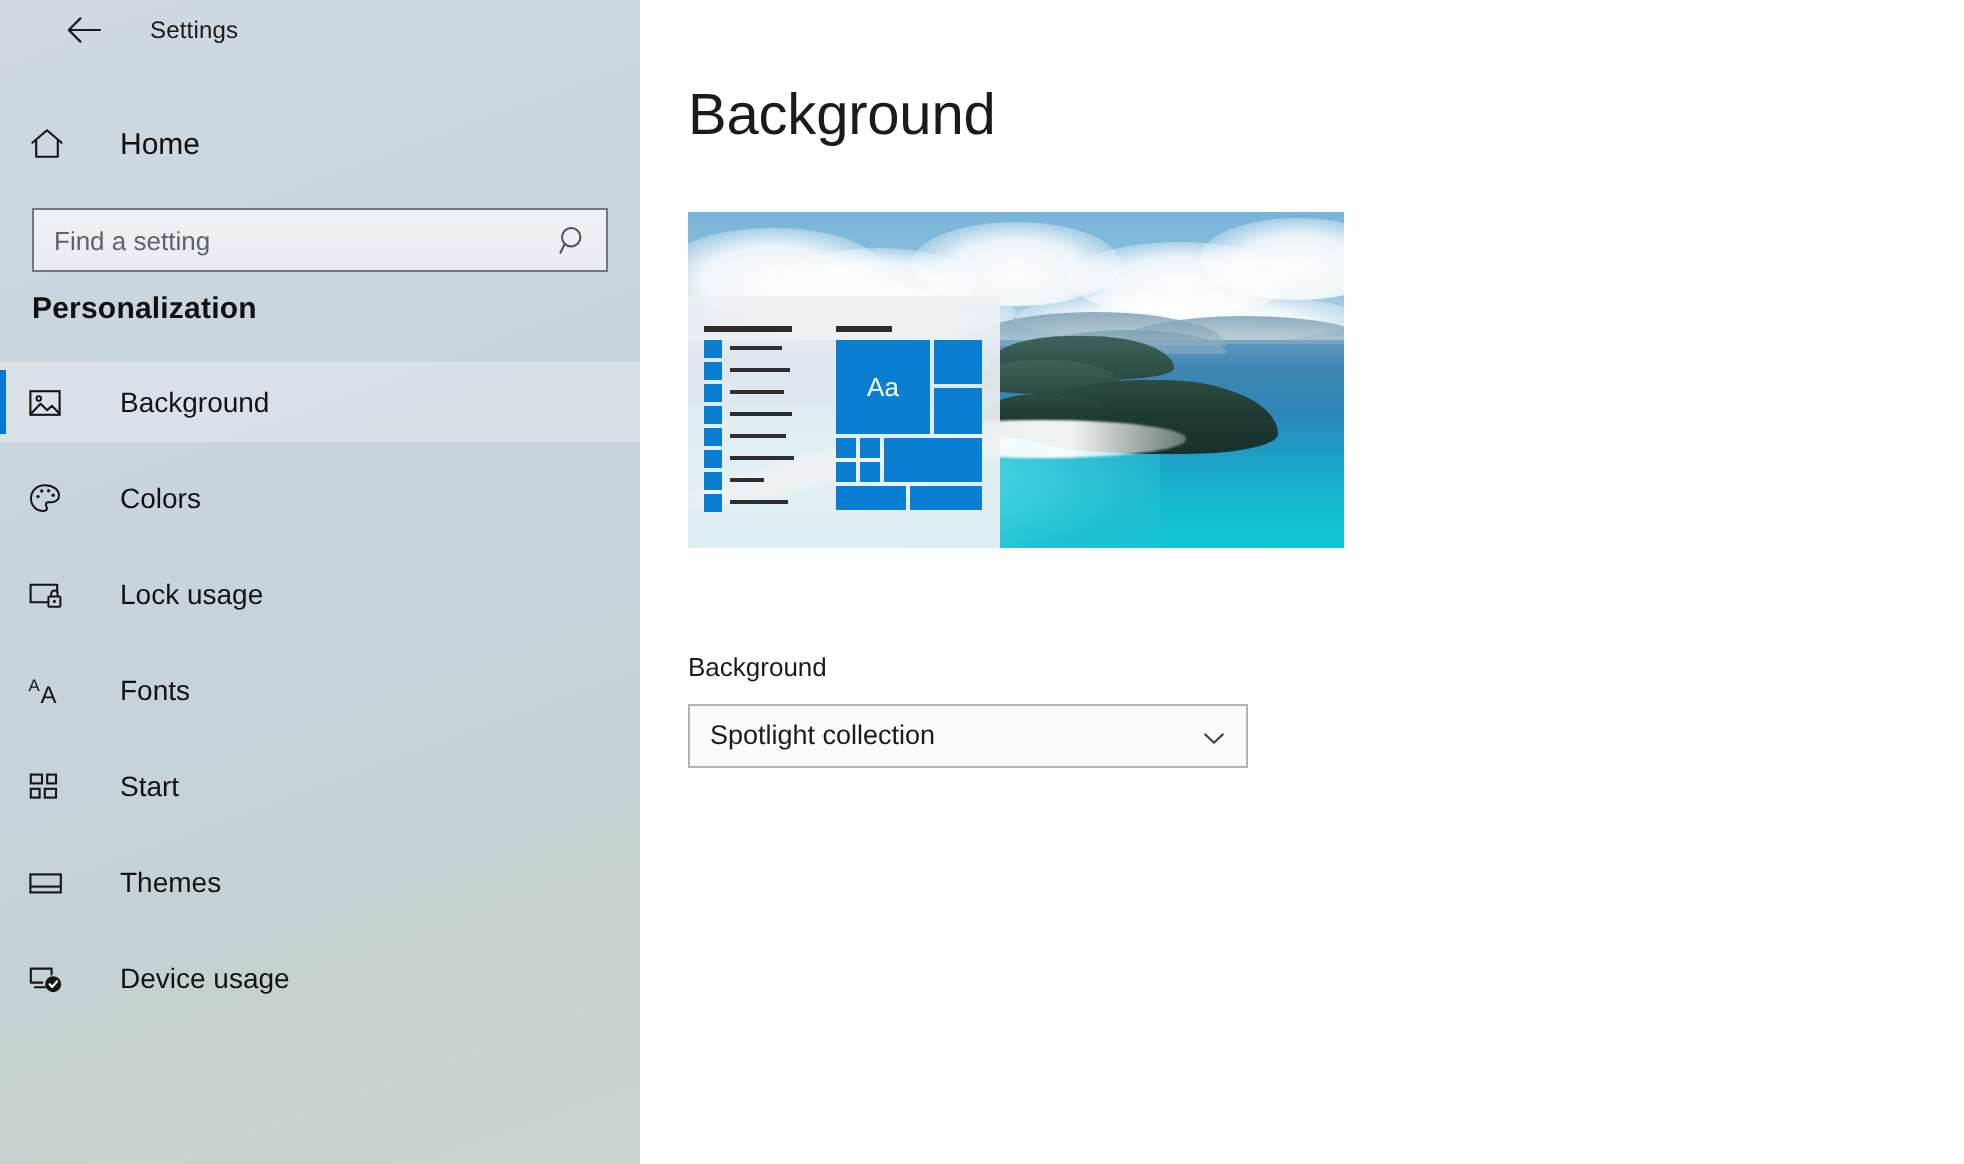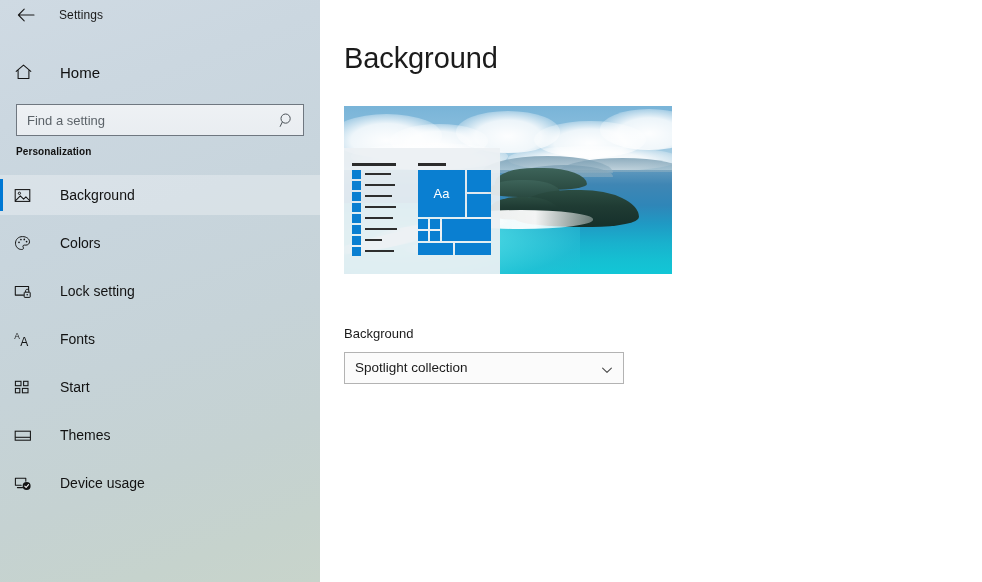--- a/index.html
+++ b/index.html
@@ -37,21 +37,21 @@
         #c5d2d2 76%,
         #c6d3cd 90%,
         #c8d4cb 100%);
     overflow: hidden;
   }
 
   .titlebar {
     height: 30px;
     display: flex;
     align-items: center;
-    padding-left: 12px;
+    padding-left: 28px;
   }
   .back-btn {
     width: 28px;
     height: 26px;
     display: flex;
     align-items: center;
     justify-content: center;
     cursor: default;
   }
   .back-btn svg { display:block; }
@@ -105,21 +105,21 @@
     position: absolute;
     right: 9px;
     top: 8px;
     width: 16px;
     height: 16px;
     pointer-events: none;
   }
 
   .section-heading {
     margin: 26px 0 0 16px;
-    font-size: 10px;
+    font-size: 15px;
     font-weight: bold;
     color: #111111;
     letter-spacing: 0.1px;
   }
 
   .nav {
     margin-top: 18px;
   }
   .nav-item {
     position: relative;
@@ -415,21 +415,21 @@
       <div class="nav-item">
         <span class="nav-ico">
           <svg width="18" height="17" viewBox="0 0 18 17">
             <path d="M1.3 3.4 L1.3 12.1 L9.6 12.1 M1.3 3.4 L14.6 3.4 L14.6 7.0" stroke="#141414" stroke-width="1.05" fill="none" stroke-linecap="round" stroke-linejoin="round"></path>
             <rect x="10.2" y="9.2" width="6.0" height="5.2" rx="0.5" stroke="#141414" stroke-width="1.0" fill="none"></rect>
             <path d="M11.6 9.1 L11.6 7.8 C11.6 6.9 12.3 6.3 13.2 6.3
                      C14.1 6.3 14.8 6.9 14.8 7.8 L14.8 9.1" stroke="#141414" stroke-width="1.0" fill="none"></path>
             <circle cx="13.2" cy="11.7" r="0.8" fill="#141414"></circle>
           </svg>
         </span>
-        <span class="nav-label">Lock setting</span>
+        <span class="nav-label">Lock usage</span>
       </div>
 
 
       <div class="nav-item">
         <span class="nav-ico">
           <svg width="19" height="17" viewBox="0 0 19 17">
             <text x="0.2" y="8.4" font-family="Liberation Sans, sans-serif" font-size="8.4" fill="#141414">A</text>
             <text x="6.2" y="14.6" font-family="Liberation Sans, sans-serif" font-size="12" fill="#141414">A</text>
           </svg>
         </span>

